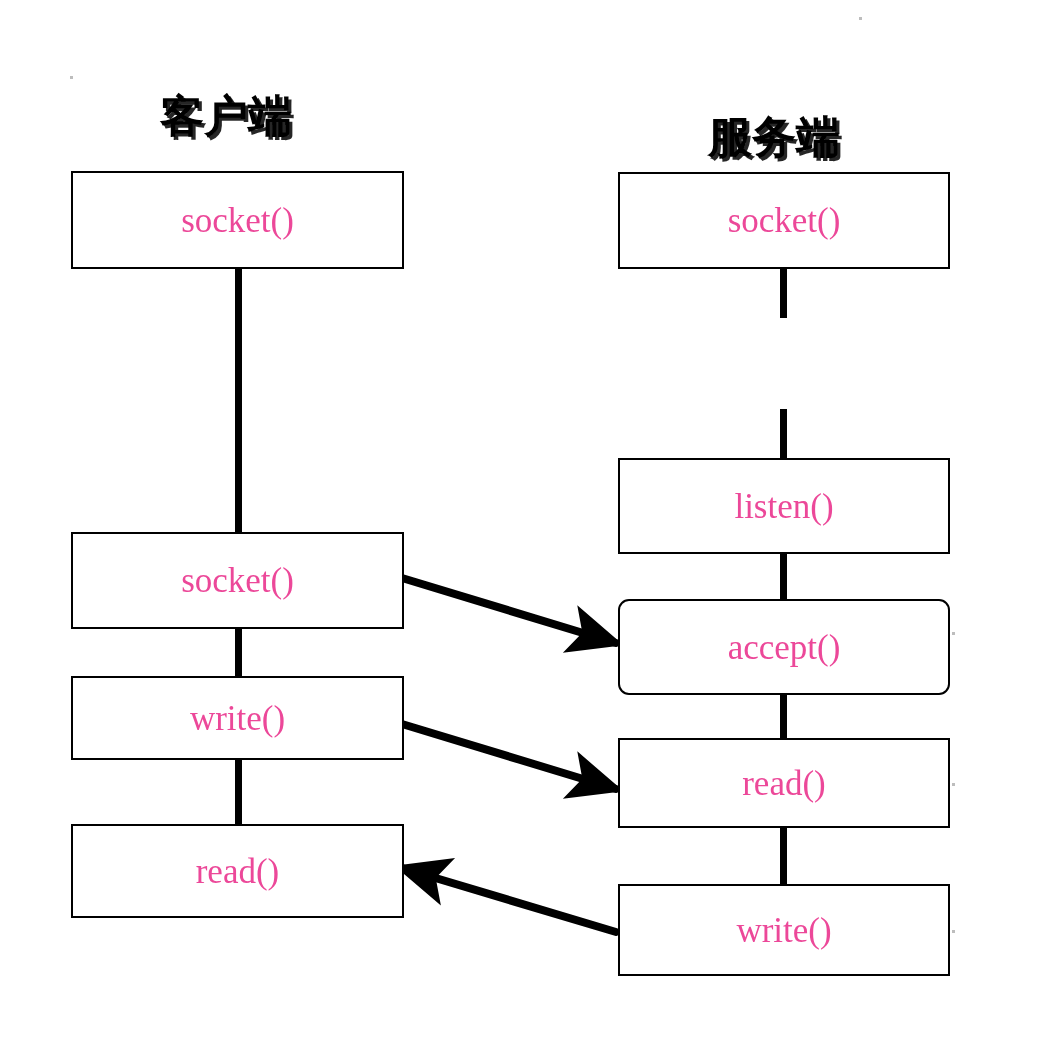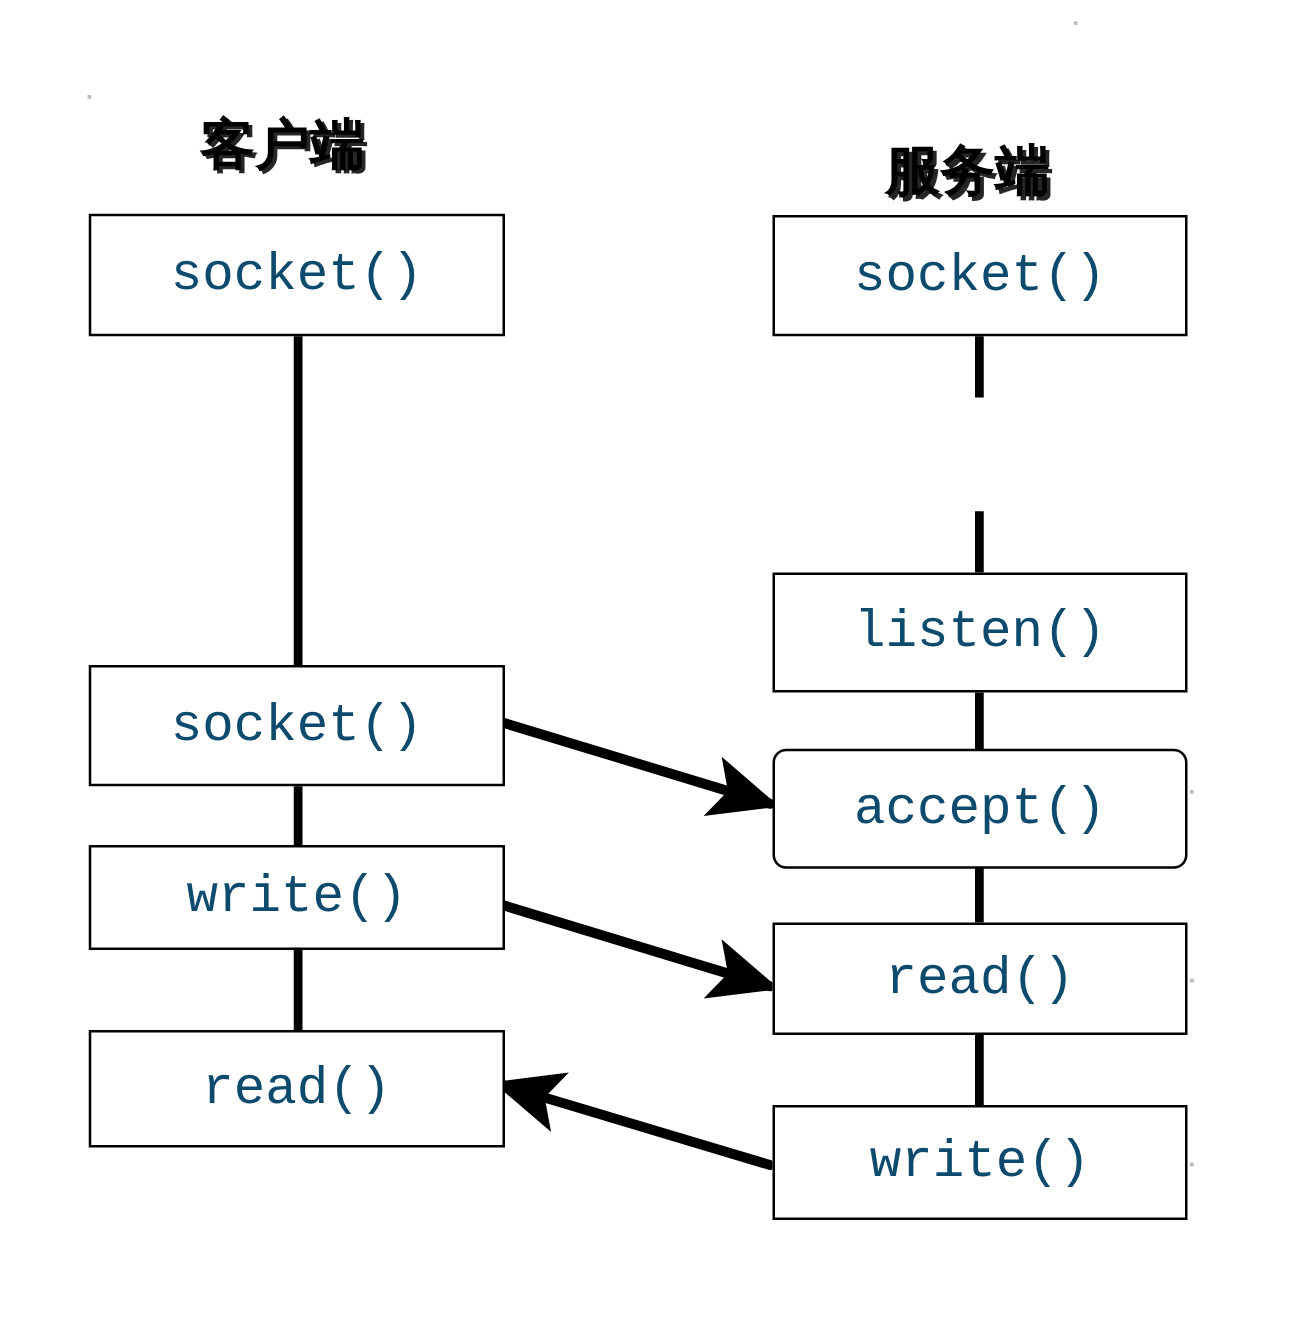--- a/index.html
+++ b/index.html
@@ -33,24 +33,24 @@
     position: absolute;
     box-sizing: border-box;
     border: 2px solid #000000;
     background: #ffffff;
     display: flex;
     align-items: center;
     justify-content: center;
     z-index: 3;
   }
   .node-label {
-    font-family: Liberation Mono, monospace;
-    font-size: 42px;
+    font-family: Liberation Serif, serif;
+    font-size: 35px;
     line-height: 1;
-    color: #0c4a6e;
+    color: #ec4899;
     white-space: nowrap;
   }
   .connector {
     position: absolute;
     background: #000000;
     z-index: 1;
   }
   .arrow-layer {
     position: absolute;
     left: 0;

